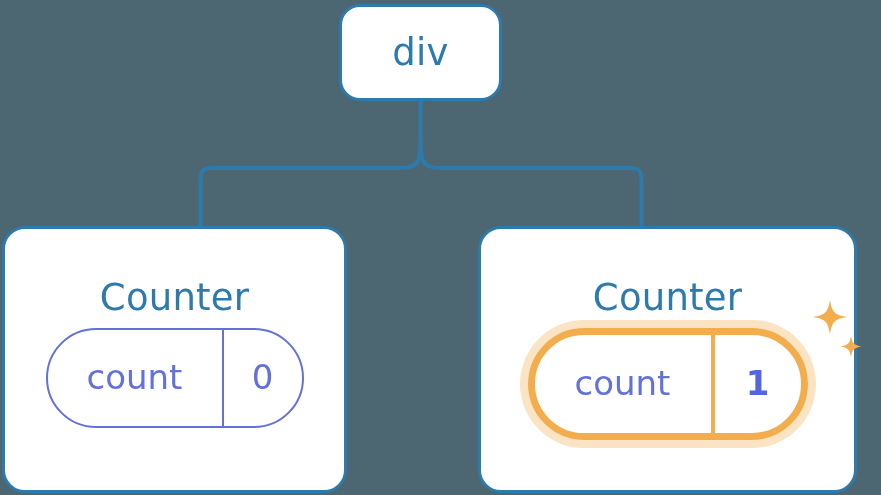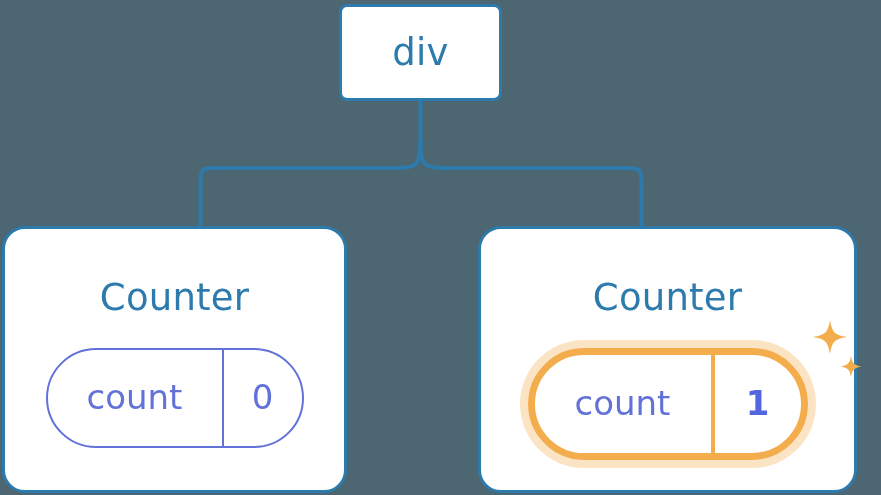--- a/index.html
+++ b/index.html
@@ -27,21 +27,21 @@
     width: 881px;
     height: 495px;
   }
 
   
   .node-box {
     position: absolute;
     box-sizing: border-box;
     background: #ffffff;
     border: 3px solid #2d7aad;
-    border-radius: 8px;
+    border-radius: 21px;
     display: flex;
     align-items: center;
     justify-content: center;
   }
   #root-node {
     left: 339px;
     top: 4px;
     width: 163px;
     height: 97px;
   }
@@ -79,21 +79,21 @@
     font-size: 37px;
     color: #2d7aad;
     line-height: 1;
     margin-top: 50px;
     letter-spacing: 0.2px;
   }
 
   
   .pill-wrap {
     position: relative;
-    margin-top: 32px;
+    margin-top: 12px;
     display: flex;
     align-items: center;
     justify-content: center;
   }
   .pill {
     box-sizing: border-box;
     display: flex;
     align-items: stretch;
     height: 100px;
     border: 2px solid #6272d8;

